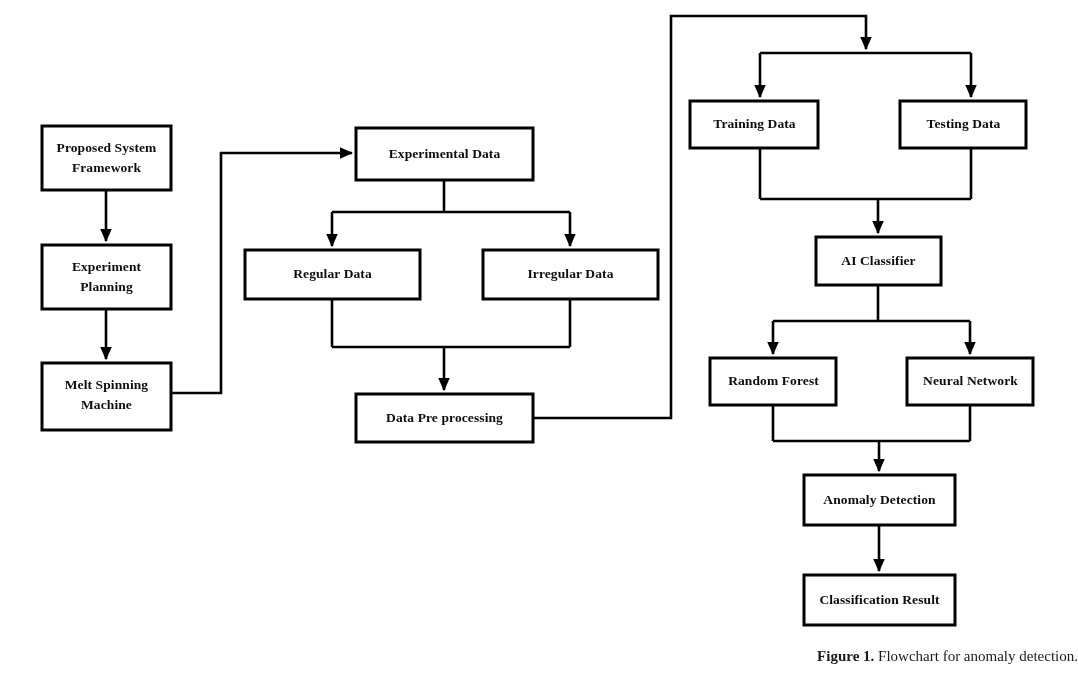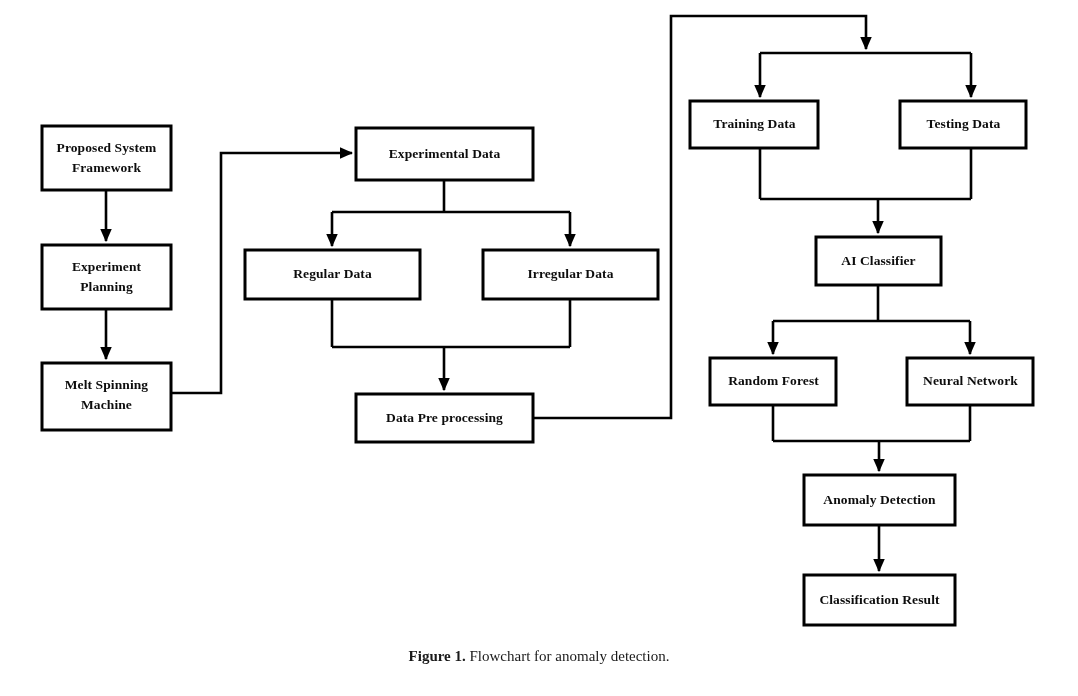--- a/index.html
+++ b/index.html
@@ -46,21 +46,21 @@
     stroke-width: 2.6;
     fill: none;
     stroke-linecap: butt;
     stroke-linejoin: miter;
   }
   .caption {
     position: absolute;
     left: 0;
     top: 648px;
     width: 1078px;
-    text-align: center;
+    text-align: right;
     font-family: "Liberation Serif", "DejaVu Serif", serif;
     font-size: 15px;
     color: #1a1a1a;
   }
   .caption .cap-label {
     font-weight: bold;
   }
 </style>
 </head>
 <body>

